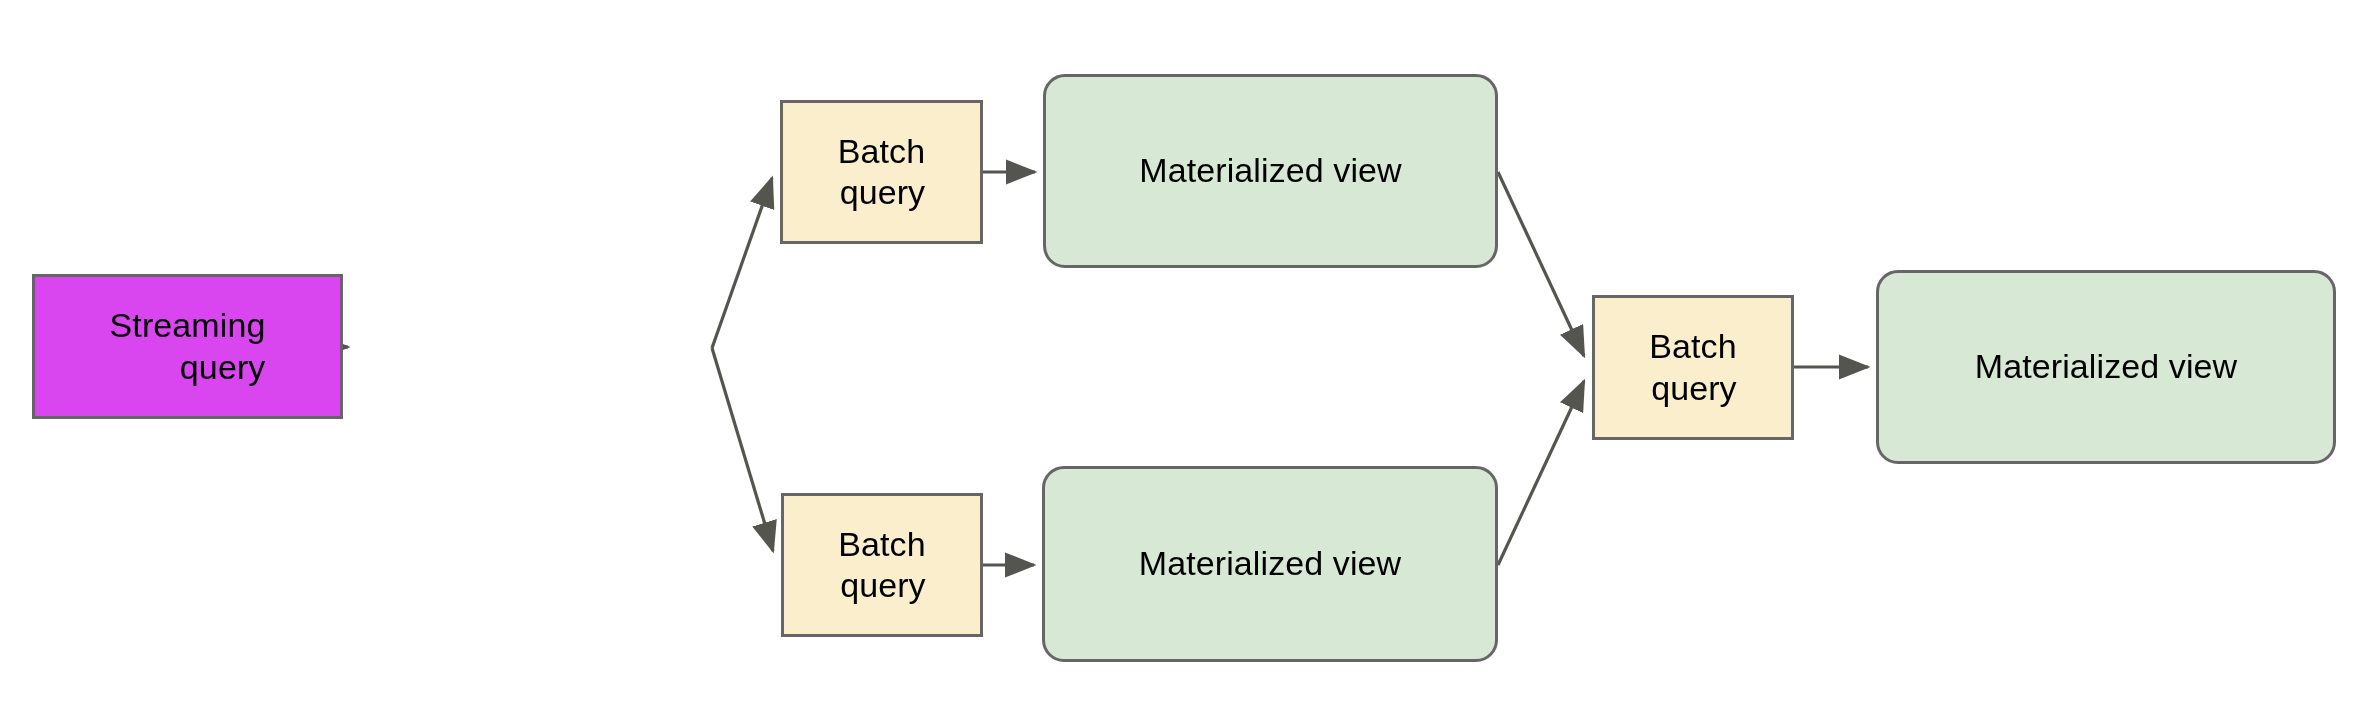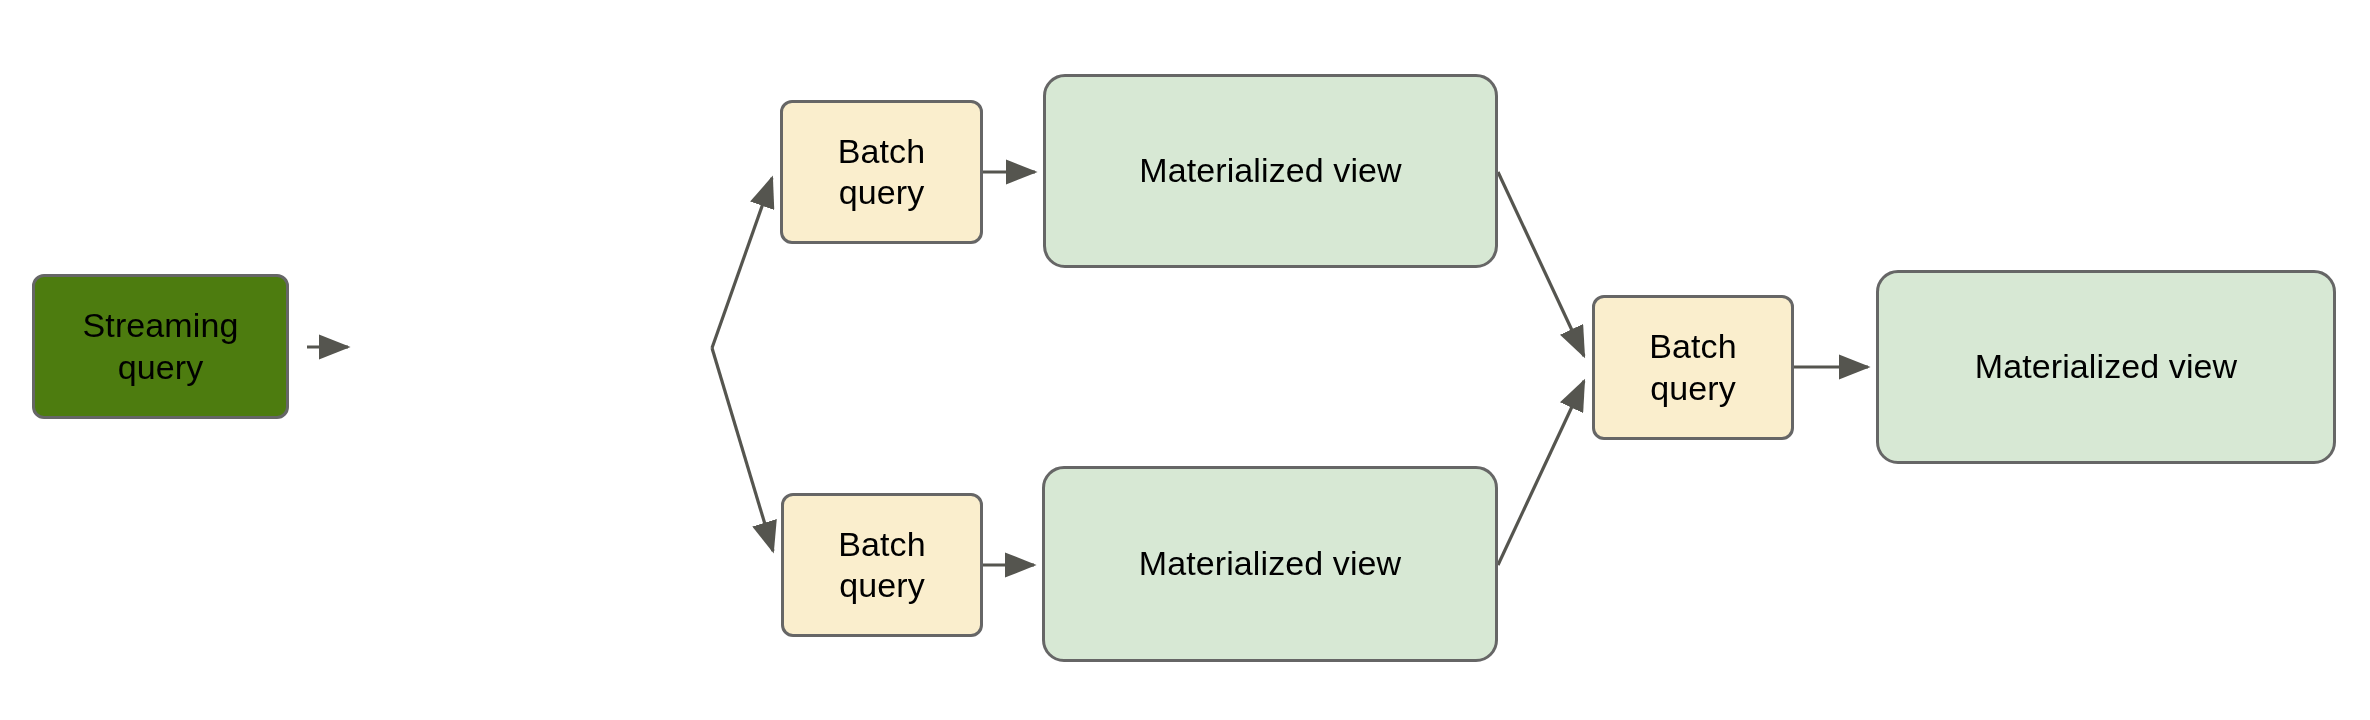--- a/index.html
+++ b/index.html
@@ -41,21 +41,22 @@
     z-index: 2;
   }
   .node .node-label {
     display: block;
     white-space: pre-line;
     padding: 0 8px;
   }
   .node-process {
     background: #faeecd;
     border: 3px solid #666666;
-    border-radius: 12px;
+    border-radius: 0;
+    text-align: right;
   }
   .node-store {
     background: #d7e8d4;
     border: 3px solid #701a75;
     border-radius: 22px;
   }
 </style>
 </head>
 <body>
 
@@ -73,21 +74,21 @@
       <polyline marker-end="url(#arrowhead)" points="712,348 772,178"></polyline>
       <polyline marker-end="url(#arrowhead)" points="712,348 773,551"></polyline>
       <polyline marker-end="url(#arrowhead)" points="983,172 1035,172"></polyline>
       <polyline marker-end="url(#arrowhead)" points="983,565 1034,565"></polyline>
       <polyline marker-end="url(#arrowhead)" points="1498,172 1584,356"></polyline>
       <polyline marker-end="url(#arrowhead)" points="1498,565 1584,381"></polyline>
       <polyline marker-end="url(#arrowhead)" points="1794,367 1868,367"></polyline>
     </g>
   </svg>
 
-  <div class="node node-process" id="node-streaming-query" style="left: 32px; top: 274px; width: 257px; height: 145px; background: #4d7c0f; border-color: rgb(102, 102, 102); color: rgb(0, 0, 0);">
+  <div class="node node-process" id="node-streaming-query" style="left: 32px; top: 274px; width: 311px; height: 145px; background: #d946ef; border-color: rgb(102, 102, 102); color: rgb(0, 0, 0);">
     <span class="node-label">Streaming
 query</span>
   </div>
 
 
   <div class="node node-process" id="node-batch-query-top" style="left: 780px; top: 100px; width: 203px; height: 144px; background: rgb(250, 238, 205); border-color: rgb(102, 102, 102); color: rgb(0, 0, 0);">
     <span class="node-label">Batch
 query</span>
   </div>
 

